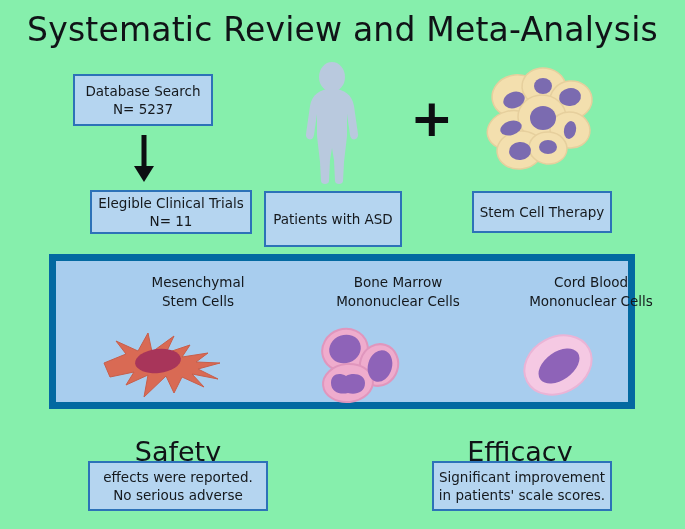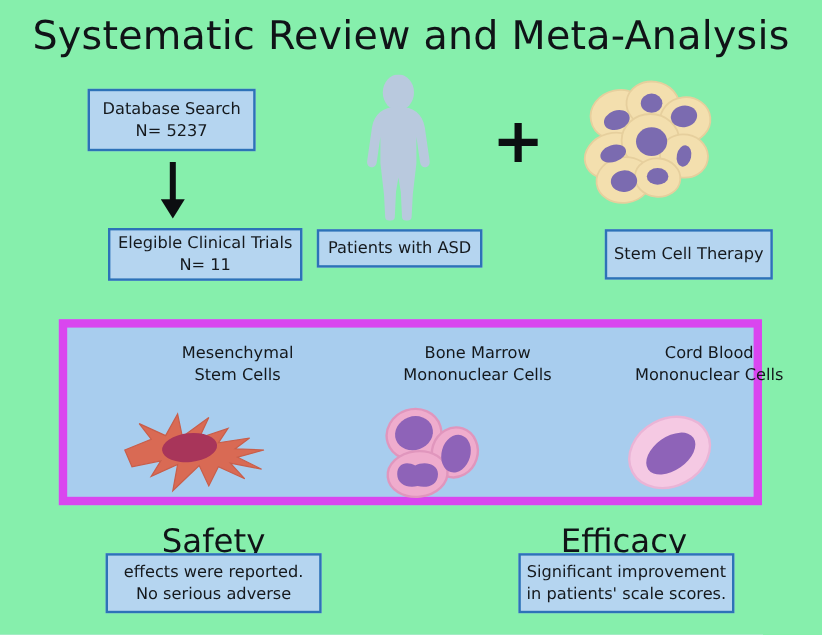--- a/index.html
+++ b/index.html
@@ -47,22 +47,22 @@
     justify-content: center;
     color: #15191d;
     font-size: 13.5px;
     line-height: 1.35;
     text-align: center;
   }
   .flowbox .ln { display: block; white-space: nowrap; }
 
   #box-database-search { left: 73px;  top: 74px;  width: 140px; height: 52px; align-items: center; }
   #box-eligible-trials  { left: 62px;  top: 190px; width: 162px; height: 44px; margin-left: 28px; }
-  #box-patients-asd     { left: 264px; top: 191px; width: 138px; height: 32px; }
-  #box-stem-cell-therapy{ left: 472px; top: 191px; width: 140px; height: 42px; margin-left: 32px; }
+  #box-patients-asd     { left: 264px; top: 191px; width: 138px; height: 56px; }
+  #box-stem-cell-therapy{ left: 472px; top: 191px; width: 140px; height: 42px; }
 
   
   #down-arrow {
     position: absolute;
     left: 133px;
     top: 135px;
     width: 22px;
     height: 48px;
   }
 
@@ -96,26 +96,26 @@
     left: 478px;
     top: 62px;
     width: 120px;
     height: 110px;
   }
 
   
   #cell-types-panel {
     position: absolute;
     left: 49px;
-    top: 266px;
+    top: 254px;
     width: 586px;
     height: 155px;
     box-sizing: border-box;
     background: #a8cdee;
-    border: 7px solid #d946ef;
+    border: 7px solid #0369a1;
   }
   .panel-col {
     position: absolute;
     top: 12px;
     width: 200px;
     text-align: center;
     font-size: 13.5px;
     line-height: 1.4;
     color: #14181c;
   }

